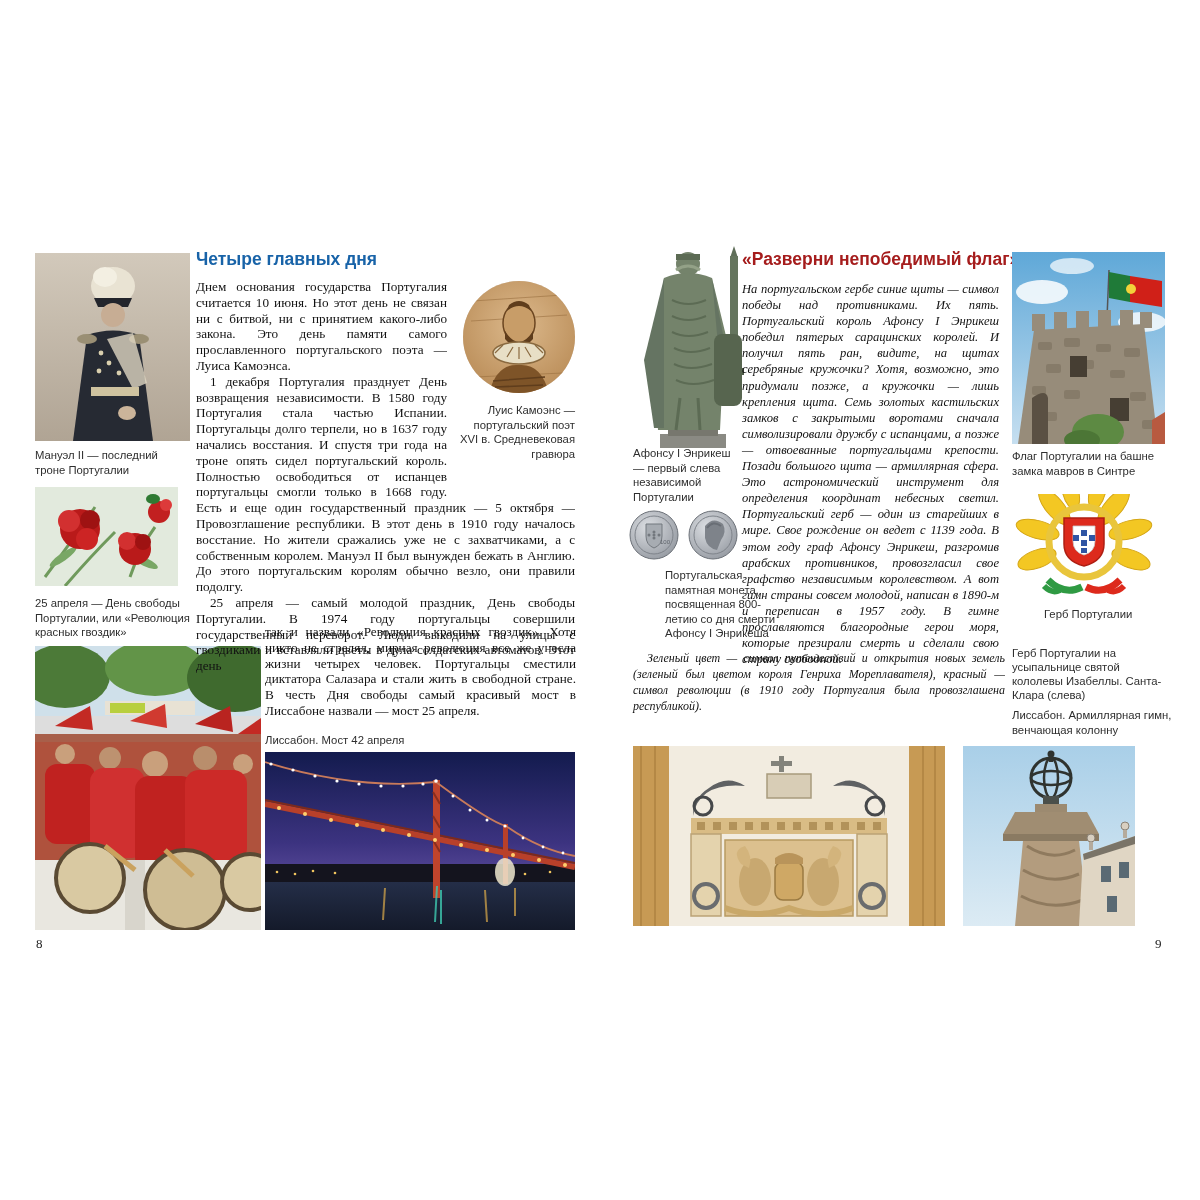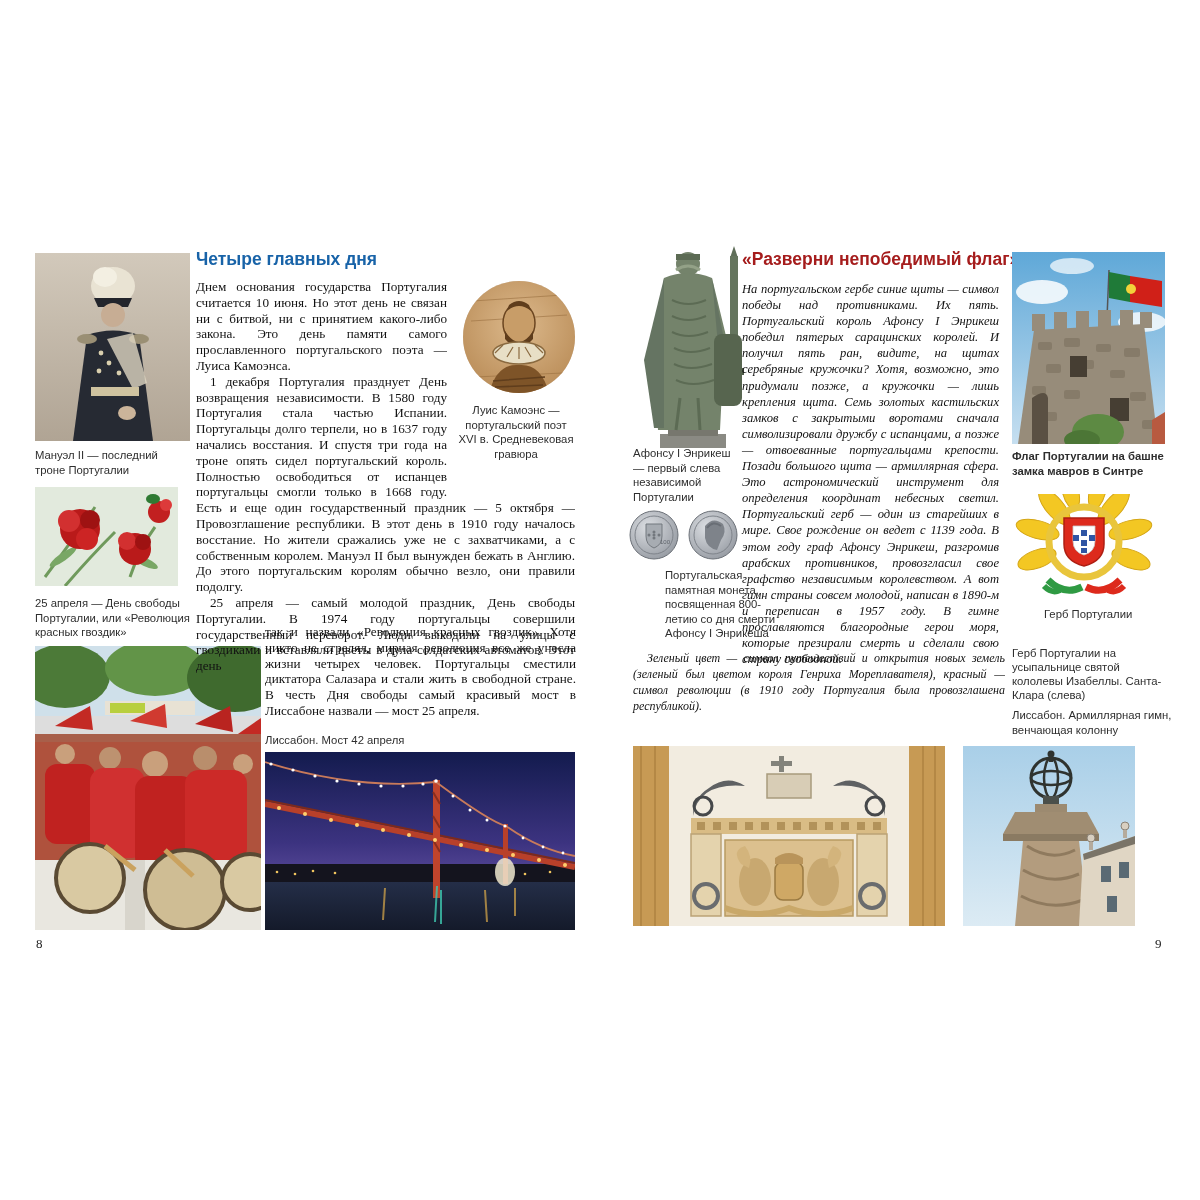--- a/index.html
+++ b/index.html
@@ -14,21 +14,21 @@
   .indent{text-indent:14px;}
   .ital{font-style:italic;}
   .heading{position:absolute;font:bold 17.5px/20px "Liberation Sans",sans-serif;}
   .h-blue{color:#1863a8;}
   .h-red{color:#a51c1c;}
   .pagenum{position:absolute;font:13px "Liberation Serif",serif;color:#222;}
   .camoes-fig{float:right;width:118px;height:206px;margin:2px 0 4px 10px;text-align:right;}
   .camoes-circle{width:112px;height:112px;border-radius:50%;overflow:hidden;margin-left:6px;
                  box-shadow:inset 0 0 8px rgba(90,50,10,.45);}
   .camoes-circle svg{display:block;width:112px;height:112px;}
-  .fig-cap{font:11.3px/14.5px "Liberation Sans",sans-serif;color:#2e2e2e;margin-top:10px;text-align:center;}
+  .fig-cap{font:11.3px/14.5px "Liberation Sans",sans-serif;color:#2e2e2e;margin-top:10px;}
 </style>
 </head>
 <body>
 
 <div id="spread">
 
   <div class="photo" style="left:35px;top:253px;width:155px;height:188px;">
     <svg viewBox="0 0 155 188" preserveAspectRatio="none">
       <defs>
         <linearGradient id="mg" x1="0" y1="0" x2="0" y2="1">
@@ -304,21 +304,21 @@
           <rect x="130" y="168" width="14" height="9" rx="2"></rect>
       </g>
       <rect x="58" y="104" width="17" height="21" fill="#463e33"></rect>
       <rect x="98" y="146" width="19" height="23" fill="#463e33"></rect>
       <path d="M20 146 q14 -10 16 0 l0 46 l-16 0 Z" fill="#5a5043"></path>
       <ellipse cx="86" cy="180" rx="26" ry="18" fill="#5d8a43"></ellipse>
       <ellipse cx="70" cy="188" rx="18" ry="10" fill="#4c7636"></ellipse>
       <polygon points="140,168 153,160 153,192 140,192" fill="#b85a40"></polygon>
     </svg>
   </div>
-  <div class="cap" style="left:1012px;top:449px;width:158px;font-weight:bold;">Флаг Португалии на башне замка мавров в Синтре</div>
+  <div class="cap" style="left:1012px;top:449px;width:158px;">Флаг Португалии на башне замка мавров в Синтре</div>
 
   <div class="abs" style="left:1014px;top:494px;width:140px;height:108px;">
     <svg viewBox="0 0 140 108" style="display:block;width:100%;height:100%;">
       <g fill="#f3c723" stroke="#d4a515" stroke-width="1">
         <g transform="rotate(-40 70 48)">
             <ellipse cx="70" cy="2" rx="9" ry="22"></ellipse>
           </g>
         <g transform="rotate(-75 70 48)">
             <ellipse cx="70" cy="0" rx="9" ry="22"></ellipse>
           </g>

